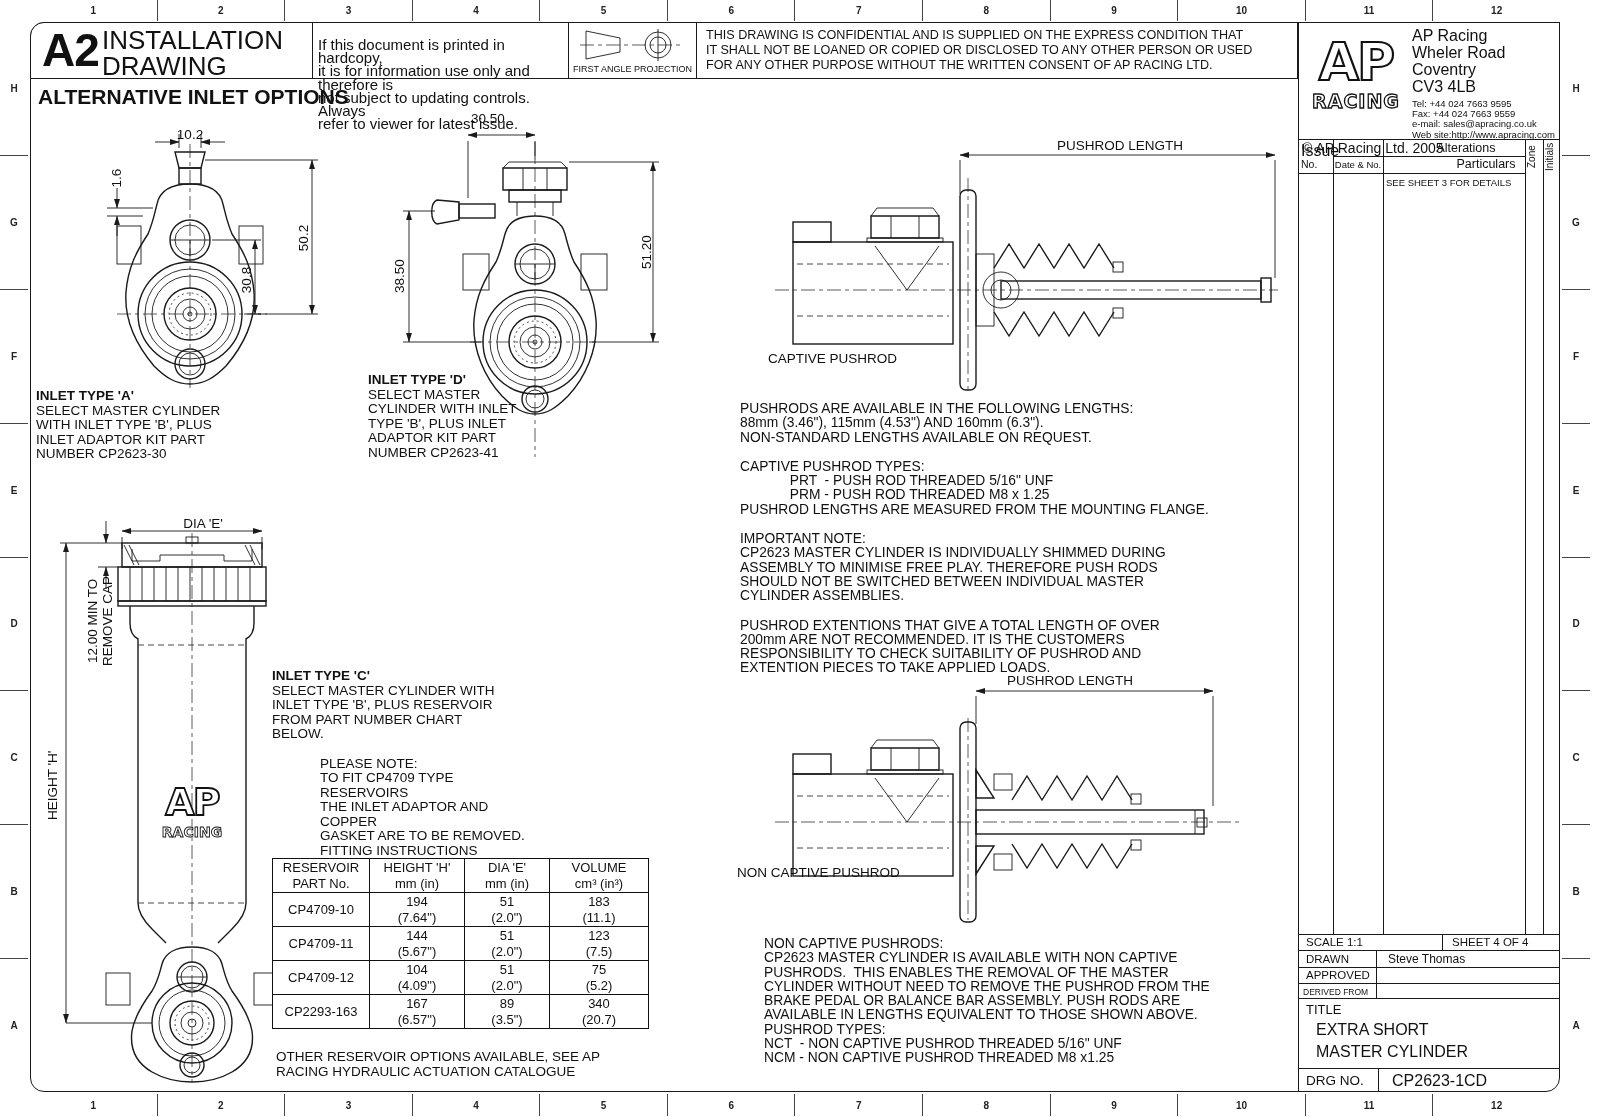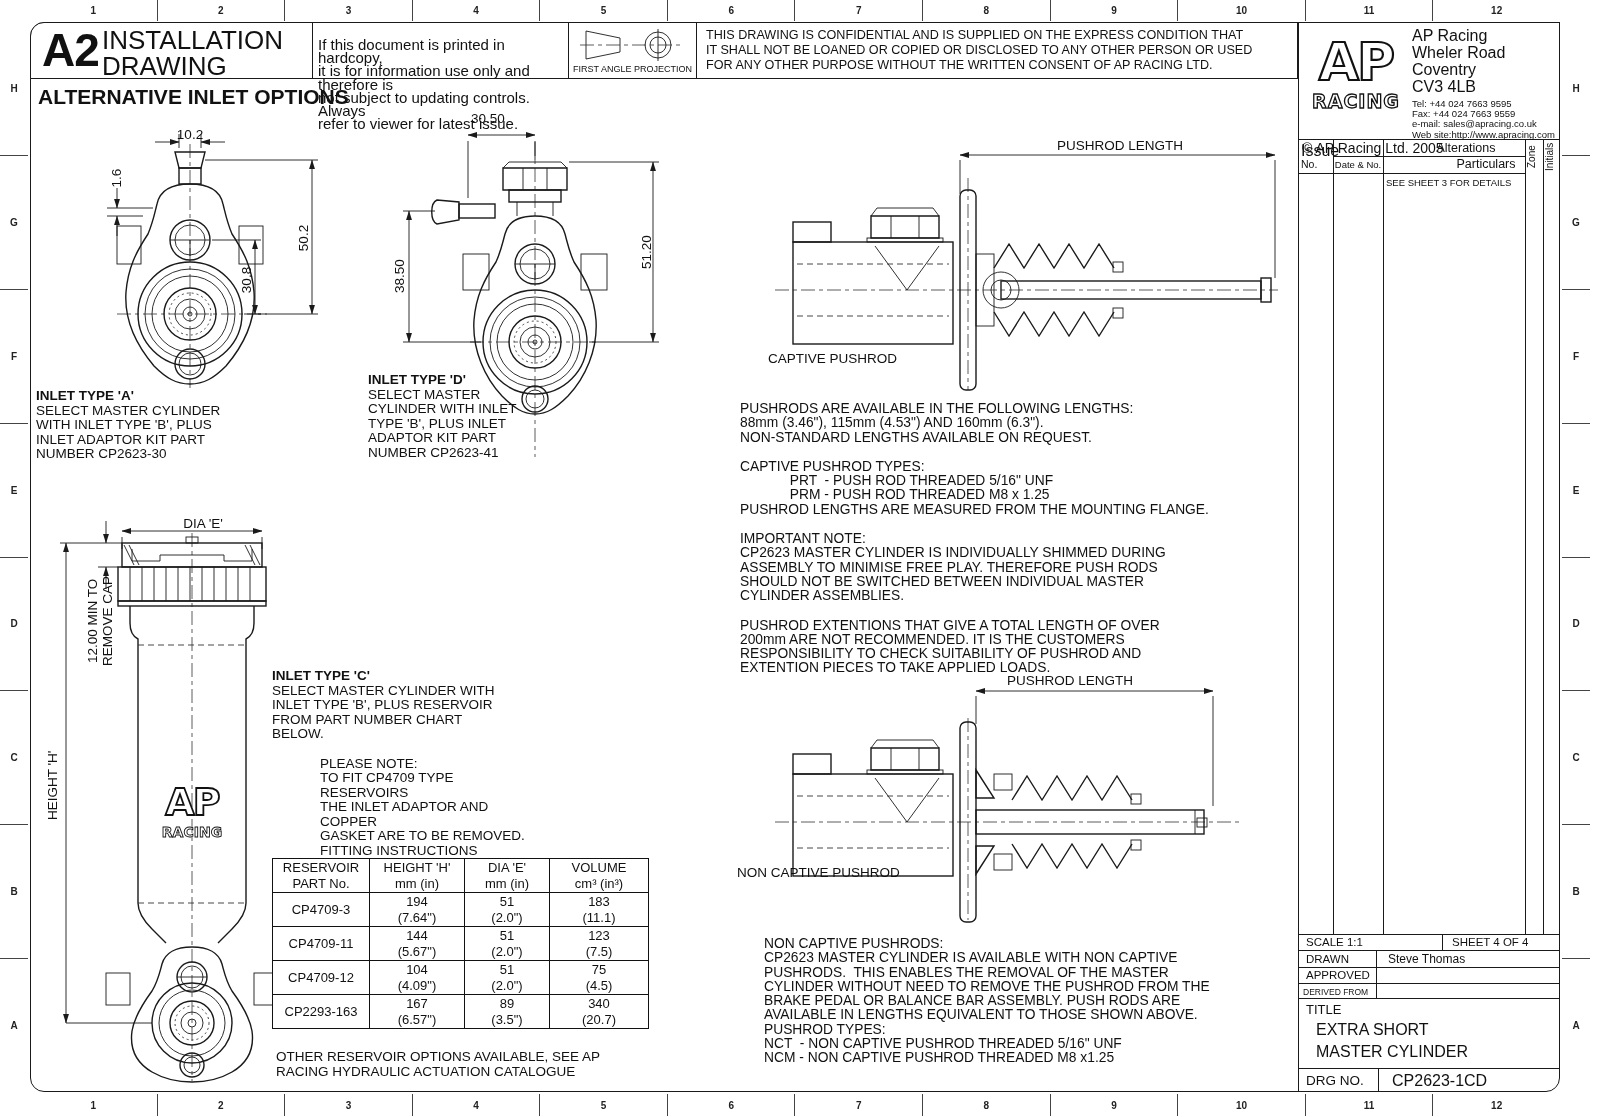--- a/index.html
+++ b/index.html
@@ -474,21 +474,21 @@
       <td style="width:90px;">RESERVOIR
 PART No.</td>
       <td style="width:88px;">HEIGHT 'H'
 mm (in)</td>
       <td style="width:78px;">DIA 'E'
 mm (in)</td>
       <td style="width:92px;">VOLUME
 cm³ (in³)</td>
     </tr>
     <tr>
-      <td>CP4709-3</td>
+      <td>CP4709-10</td>
       <td>194
 (7.64")</td>
       <td>51
 (2.0")</td>
       <td>183
 (11.1)</td>
     </tr>
     <tr>
       <td>CP4709-11</td>
       <td>144
@@ -498,21 +498,21 @@
       <td>123
 (7.5)</td>
     </tr>
     <tr>
       <td>CP4709-12</td>
       <td>104
 (4.09")</td>
       <td>51
 (2.0")</td>
       <td>75
-(4.5)</td>
+(5.2)</td>
     </tr>
     <tr>
       <td>CP2293-163</td>
       <td>167
 (6.57")</td>
       <td>89
 (3.5")</td>
       <td>340
 (20.7)</td>
     </tr>

